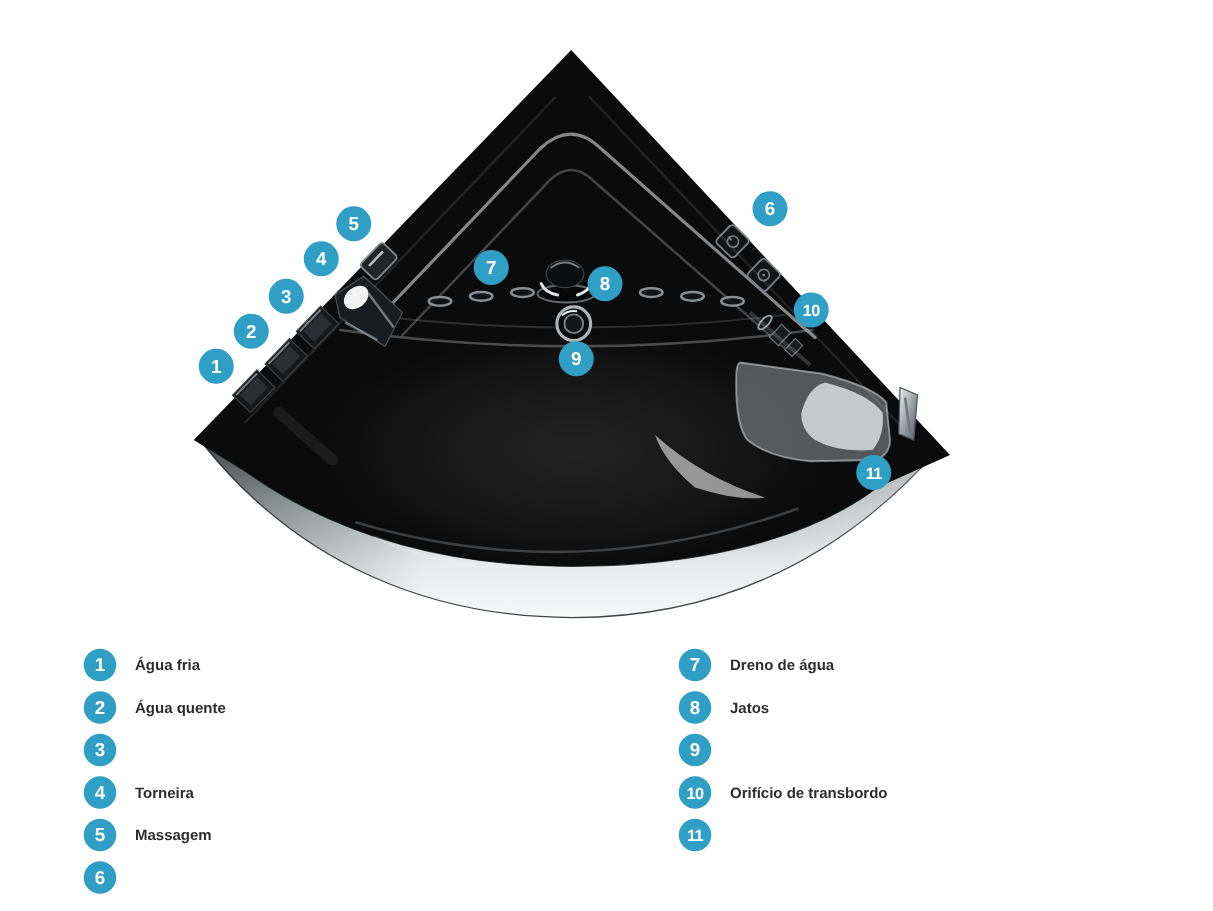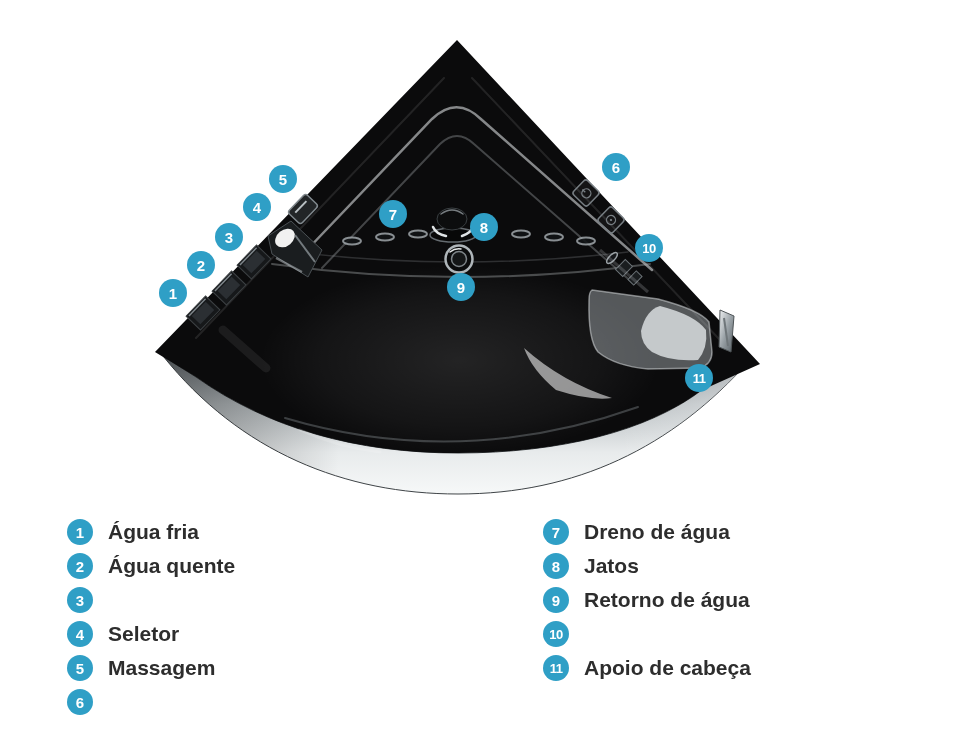--- a/index.html
+++ b/index.html
@@ -22,21 +22,21 @@
   .legend-col.left{left:67px;}
   .legend-col.right{left:543px;}
   .legend-row{display:flex;align-items:center;height:26px;margin-bottom:8px;}
   .legend-badge{
     flex:0 0 26px;width:26px;height:26px;border-radius:50%;background:#2F9FC6;color:#fff;
     display:flex;align-items:center;justify-content:center;
     font-weight:bold;font-size:15px;line-height:1;
   }
   .legend-row.len2 .legend-badge{font-size:13px;letter-spacing:-0.5px;}
   .legend-label{
-    margin-left:15px;font-size:21px;font-weight:bold;color:#2d2d2d;white-space:nowrap;
+    margin-left:15px;font-size:12px;font-weight:bold;color:#2d2d2d;white-space:nowrap;
   }
 </style>
 </head>
 <body>
 
 <div class="page">
 
   <div class="diagram">
     <svg width="970" height="510" viewBox="0 0 970 510">
       <defs>
@@ -226,21 +226,21 @@
         </div>
         <div class="legend-row">
           <span class="legend-badge">2</span>
           <span class="legend-label">Água quente</span>
         </div>
         <div class="legend-row">
           <span class="legend-badge">3</span>
         </div>
         <div class="legend-row">
           <span class="legend-badge">4</span>
-          <span class="legend-label">Seletor</span>
+          <span class="legend-label">Torneira</span>
         </div>
         <div class="legend-row">
           <span class="legend-badge">5</span>
           <span class="legend-label">Massagem</span>
         </div>
         <div class="legend-row">
           <span class="legend-badge">6</span>
         </div>
       </div>
     <div class="legend-col right">
@@ -248,25 +248,24 @@
     <div class="legend-row">
           <span class="legend-badge">7</span>
           <span class="legend-label">Dreno de água</span>
         </div>
         <div class="legend-row">
           <span class="legend-badge">8</span>
           <span class="legend-label">Jatos</span>
         </div>
         <div class="legend-row">
           <span class="legend-badge">9</span>
-          <span class="legend-label">Retorno de água</span>
         </div>
         <div class="legend-row len2">
           <span class="legend-badge">10</span>
+          <span class="legend-label">Orifício de transbordo</span>
         </div>
         <div class="legend-row len2">
           <span class="legend-badge">11</span>
-          <span class="legend-label">Apoio de cabeça</span>
         </div>
       </div>
   </div>
 
 </div>
 
 </body></html>

